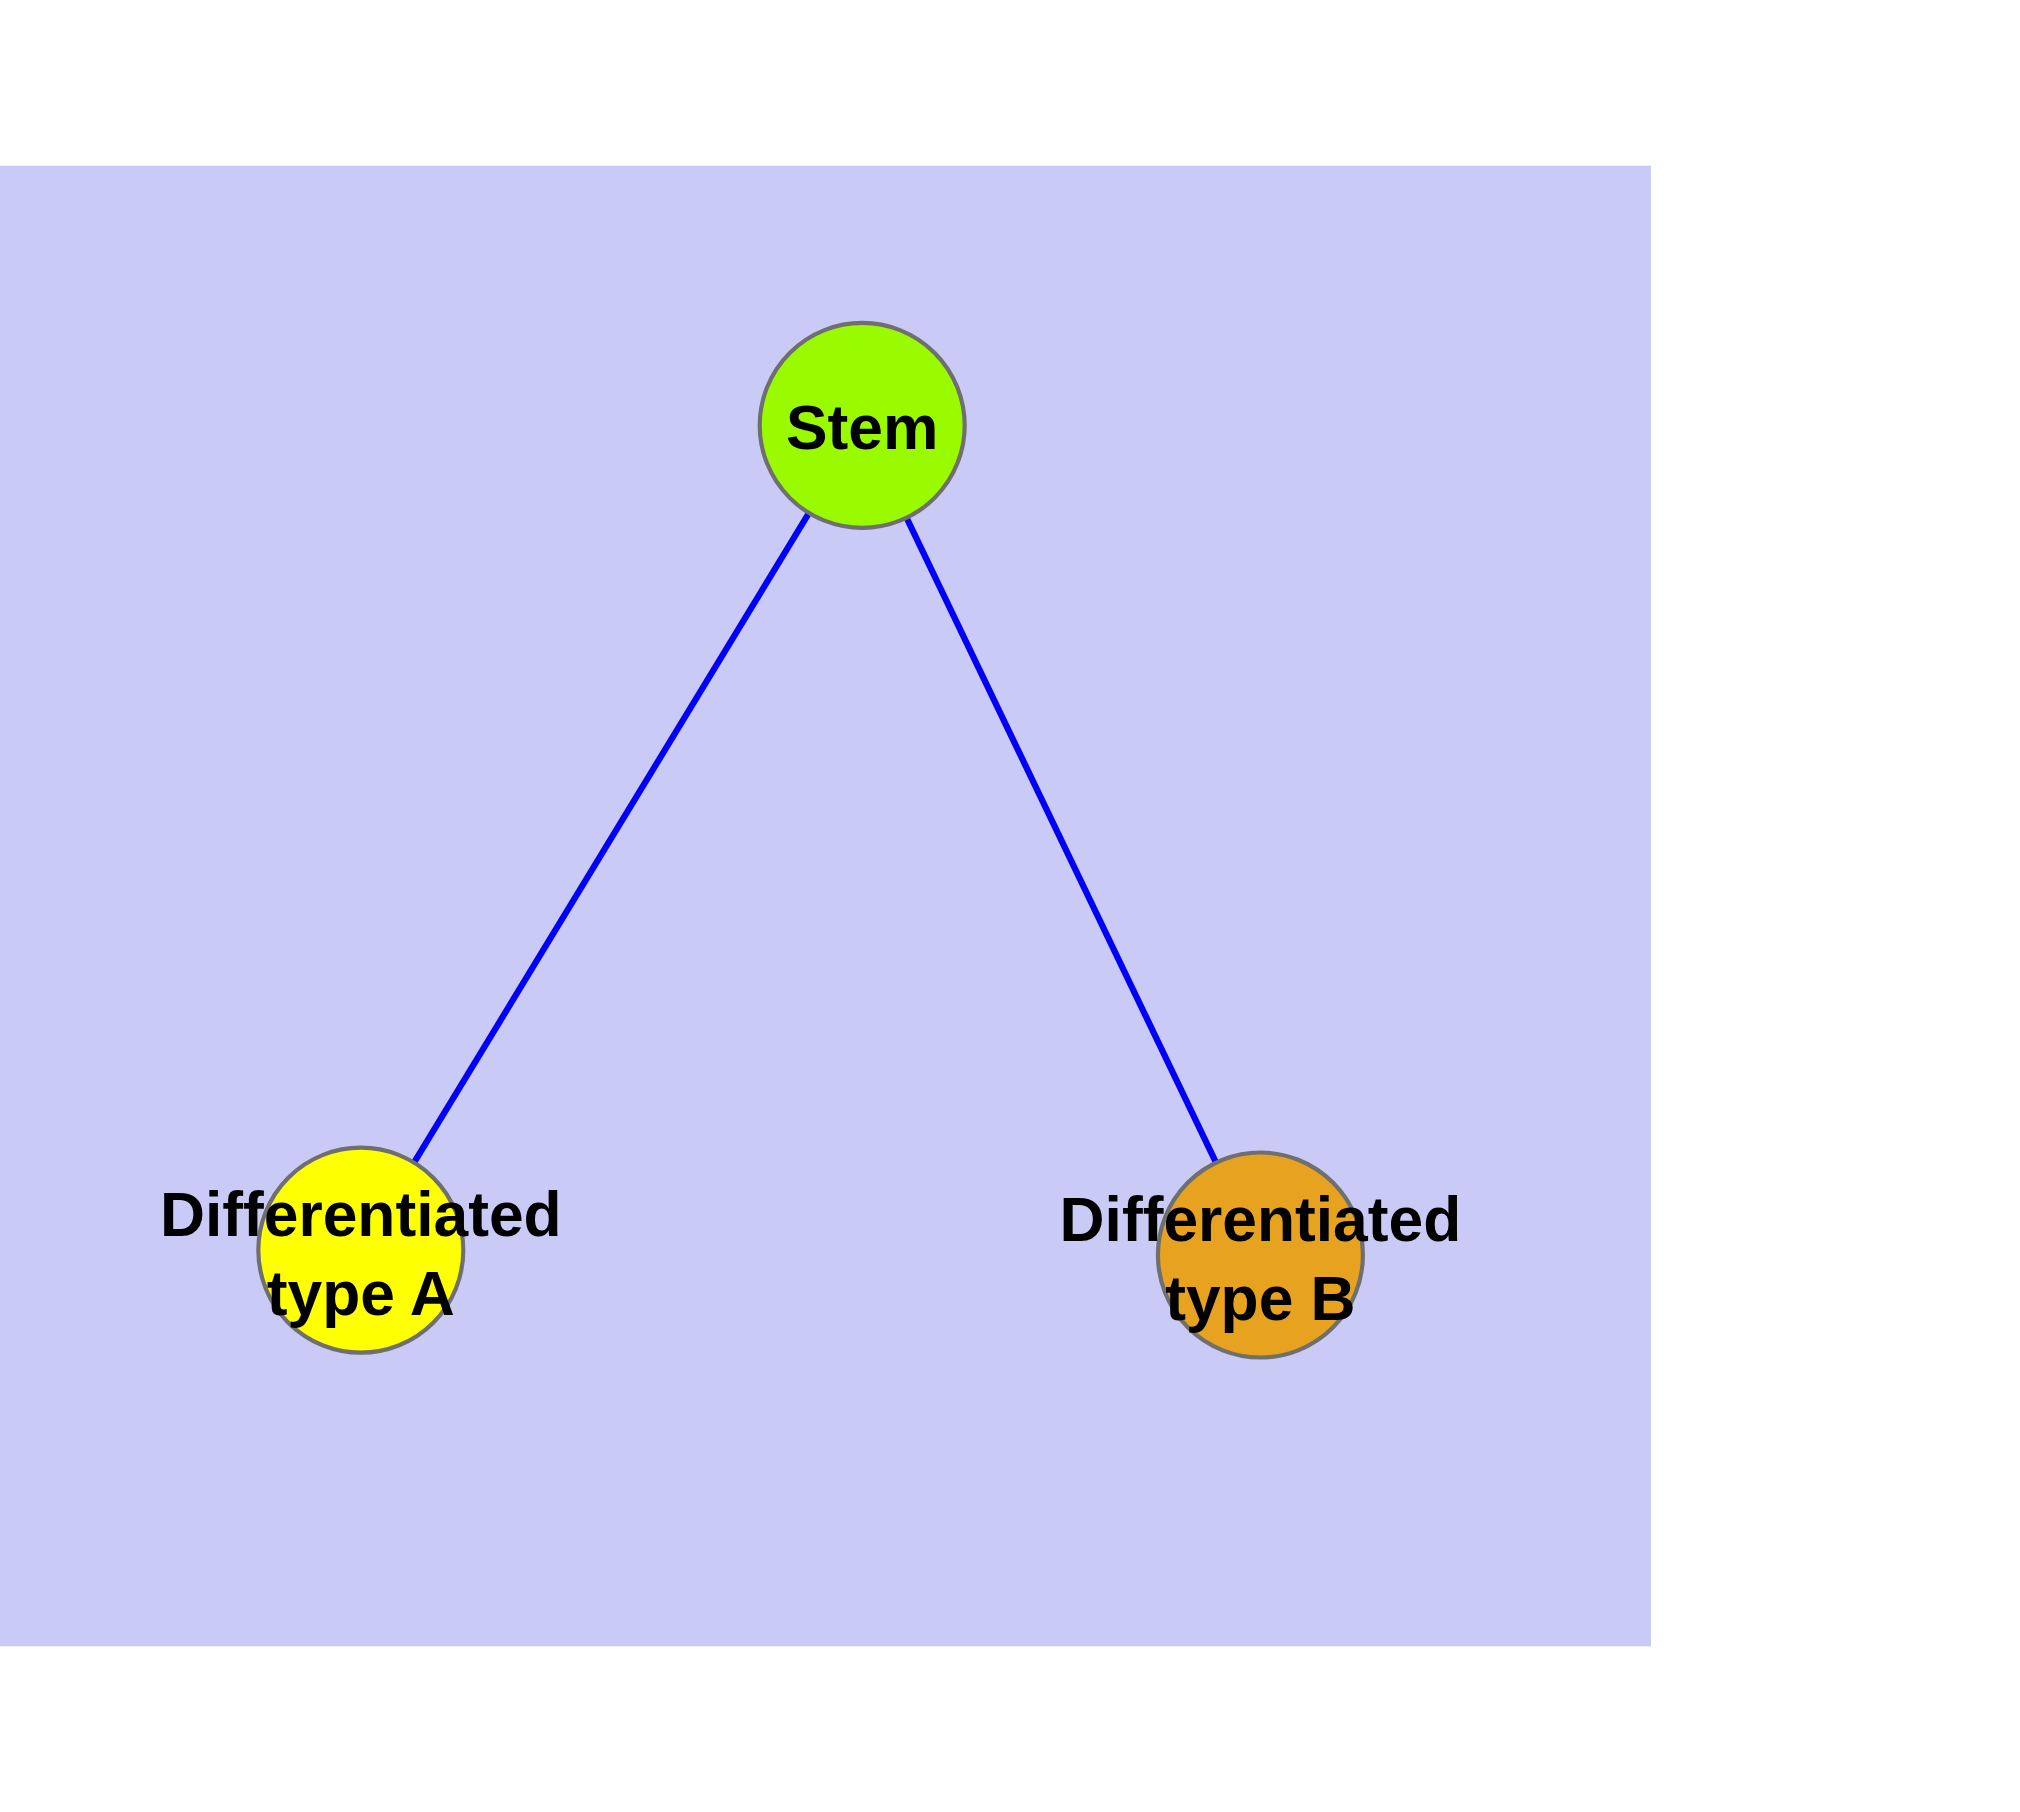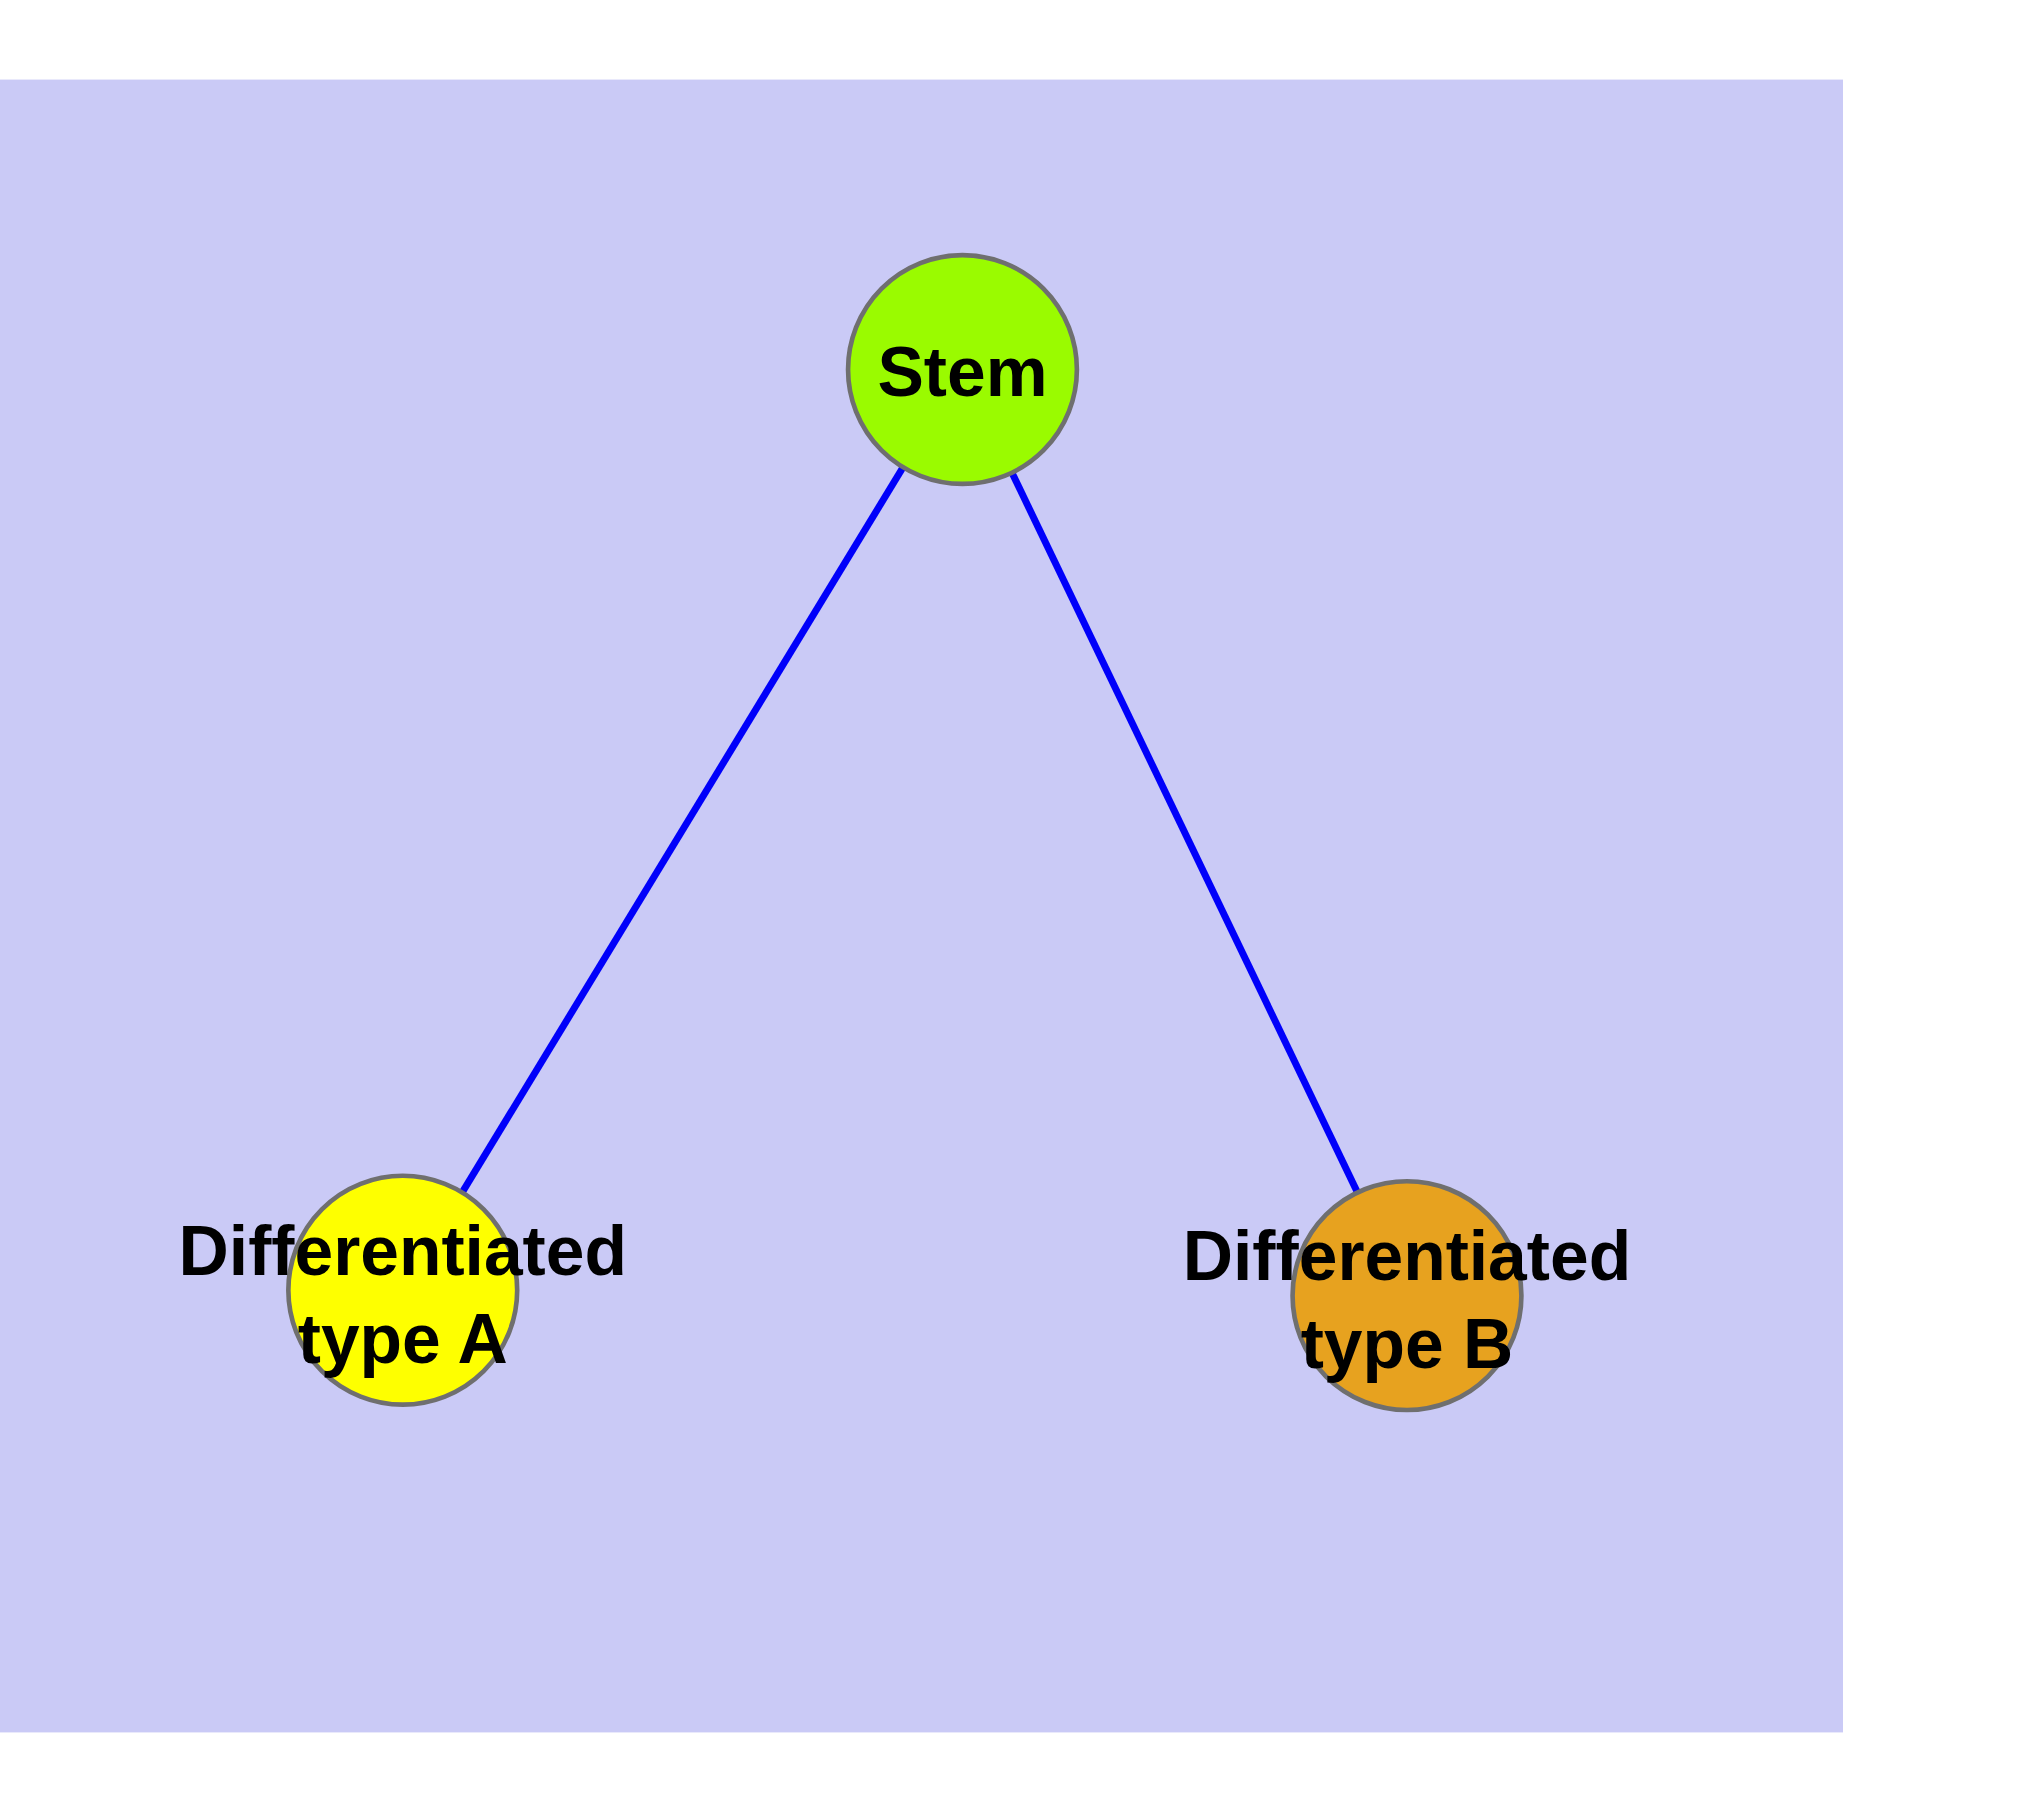--- a/index.html
+++ b/index.html
@@ -1,21 +1,21 @@
 <!DOCTYPE html>
 <html style="font-size:13.6px"><head>
 <meta charset="utf-8">
 <style>
   html, body {
     margin: 0;
     padding: 0;
     background: #ffffff;
   }
   .canvas {
-    width: 1843px;
+    width: 1651px;
     height: 1812px;
     overflow: hidden;
     position: relative;
   }
   svg {
     display: block;
     width: 100%;
     height: 100%;
   }
   .node-label {

